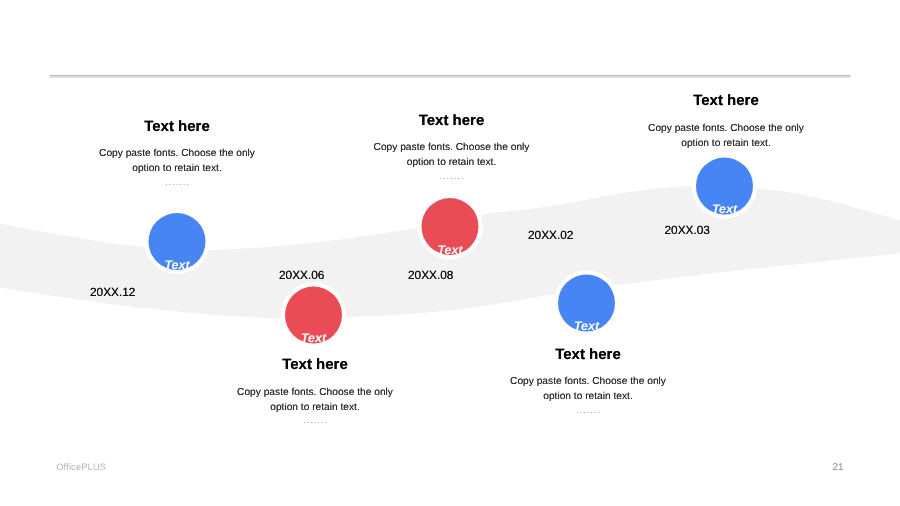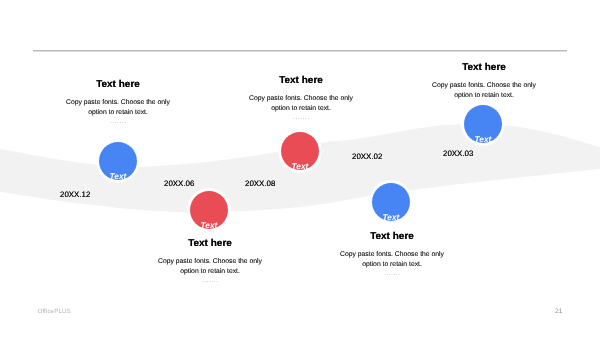--- a/index.html
+++ b/index.html
@@ -30,22 +30,22 @@
 <body>
 
 <div id="slide">
   <svg id="wave" viewBox="0 0 600 337">
     <path d="M0,149.1 C50,158.2 100,168.8 150,166.4 C210,163.5 270,155 330,141.3 C380,139.8 430,119.7 480,125.2 C520,123 560,134.9 600,147.2 L600,168.8 C516.7,178.2 433.3,185 350,199.3 C296.7,210.3 243.3,211.3 190,212.7 C126.7,210.4 63.3,202.3 0,191.7 Z" fill="#f2f2f2"></path>
   </svg>
 
   <div class="divider"></div>
 
   <div class="year" style="left:60px;top:190px;width:80px"><span>20XX.12</span></div>
-  <div class="year" style="left:164px;top:179px;width:80px"><span>20XX.06</span></div>
-  <div class="year" style="left:245px;top:179px;width:80px"><span>20XX.08</span></div>
+  <div class="year" style="left:186px;top:179px;width:80px"><span>20XX.06</span></div>
+  <div class="year" style="left:272px;top:179px;width:80px"><span>20XX.08</span></div>
   <div class="year" style="left:352px;top:152px;width:80px"><span>20XX.02</span></div>
   <div class="year" style="left:443px;top:149px;width:80px"><span>20XX.03</span></div>
 
   <div class="blk" style="left:56px;top:79px;width:124px">
     <div class="t">Text here</div>
     <div class="b">
         <div class="bl">Copy paste fonts. Choose the only</div>
         <div class="bl">option to retain text.</div>
       </div>
     <div class="d">.......</div>

